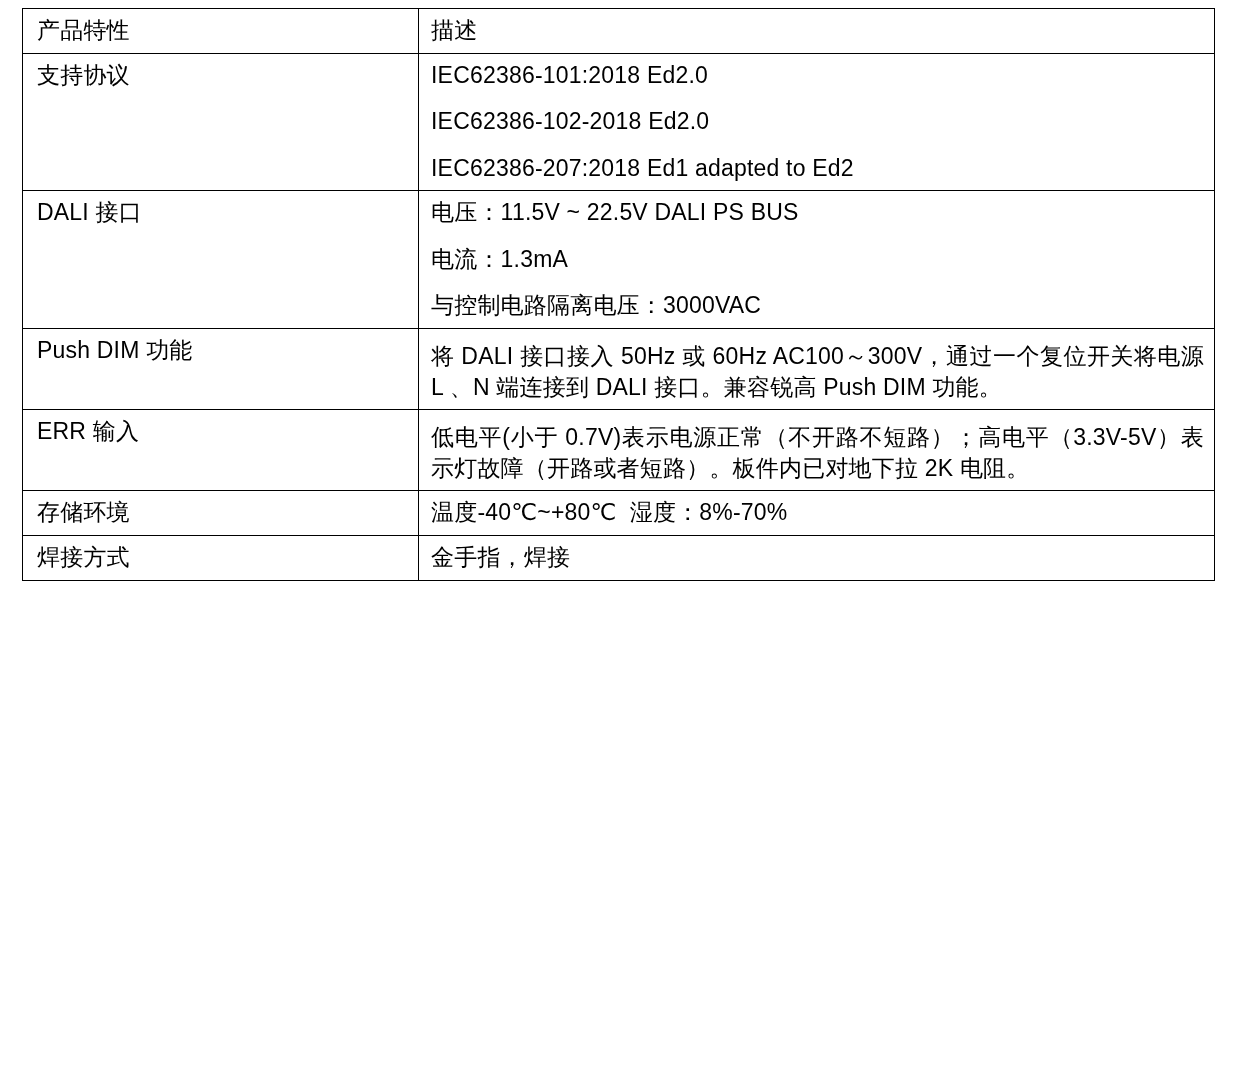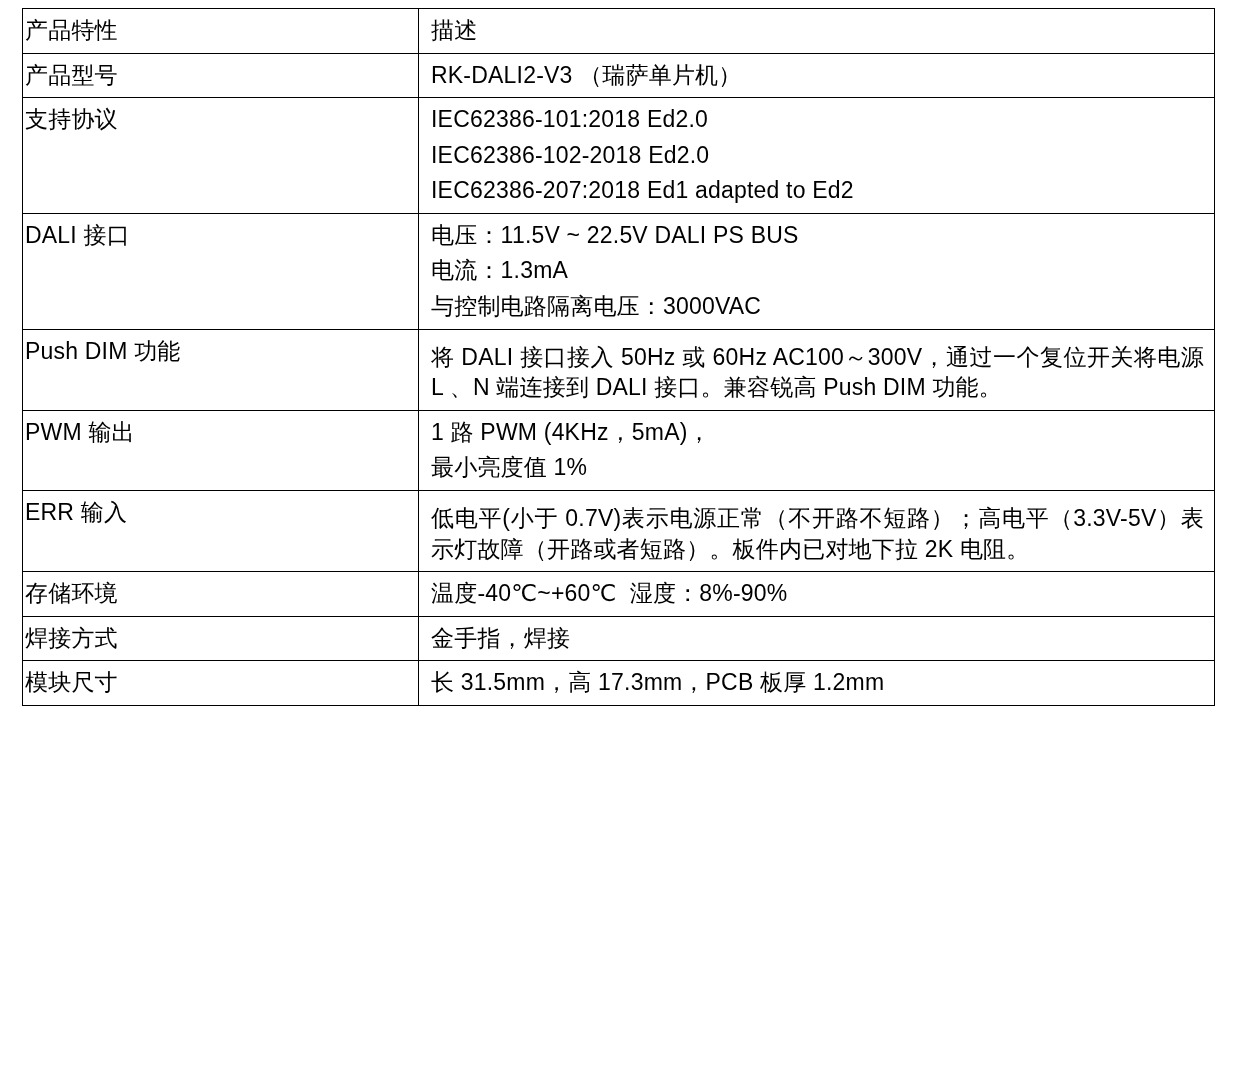--- a/index.html
+++ b/index.html
@@ -31,28 +31,28 @@
   table.spec td {
     border: 1px solid #000000;
     vertical-align: top;
     padding: 6px 10px 7px 12px;
     font-size: 23px;
     line-height: 1.33;
     font-weight: 400;
     letter-spacing: 0.2px;
   }
   table.spec td.label {
-    padding-left: 2px;
+    padding-left: 14px;
   }
   table.spec td .line {
     display: block;
     white-space: pre-wrap;
   }
   table.spec td .line + .line {
-    margin-top: 5px;
+    margin-top: 16px;
   }
   
   table.spec td.flow .line {
     text-align: justify;
     text-justify: inter-ideograph;
     margin-top: 6px;
   }
 </style>
 </head>
 <body>
@@ -62,26 +62,20 @@
     <colgroup>
       <col class="c1">
       <col class="c2">
     </colgroup>
     <tbody>
       <tr>
         <td class="label">产品特性</td>
         <td>描述</td>
       </tr>
 
-      <tr>
-        <td class="label">产品型号</td>
-        <td>
-          <span class="line">RK-DALI2-V3 （瑞萨单片机）</span>
-        </td>
-      </tr>
 
       <tr>
         <td class="label">支持协议</td>
         <td>
           <span class="line">IEC62386-101:2018 Ed2.0</span>
           <span class="line">IEC62386-102-2018 Ed2.0</span>
           <span class="line">IEC62386-207:2018 Ed1 adapted to Ed2</span>
         </td>
       </tr>
 
@@ -95,52 +89,39 @@
         </td>
       </tr>
 
       <tr>
         <td class="label">Push DIM 功能</td>
         <td class="flow">
           <span class="line">将 DALI 接口接入 50Hz 或 60Hz AC100～300V，通过一个复位开关将电源 L 、N 端连接到 DALI 接口。兼容锐高 Push DIM 功能。</span>
         </td>
       </tr>
 
-      <tr>
-        <td class="label">PWM 输出</td>
-        <td>
-          <span class="line">1 路 PWM (4KHz，5mA)，</span>
-          <span class="line">最小亮度值 1%</span>
-        </td>
-      </tr>
 
       <tr>
         <td class="label">ERR 输入</td>
         <td class="flow">
           <span class="line">低电平(小于 0.7V)表示电源正常（不开路不短路）；高电平（3.3V-5V）表示灯故障（开路或者短路）。板件内已对地下拉 2K 电阻。</span>
         </td>
       </tr>
 
 
 
       <tr>
         <td class="label">存储环境</td>
         <td>
-          <span class="line">温度-40℃~+60℃  湿度：8%-90%</span>
+          <span class="line">温度-40℃~+80℃  湿度：8%-70%</span>
         </td>
       </tr>
 
       <tr>
         <td class="label">焊接方式</td>
         <td>
           <span class="line">金手指，焊接</span>
         </td>
       </tr>
 
-      <tr>
-        <td class="label">模块尺寸</td>
-        <td>
-          <span class="line">长 31.5mm，高 17.3mm，PCB 板厚 1.2mm</span>
-        </td>
-      </tr>
     </tbody>
   </table>
 </div>
 
 </body></html>

